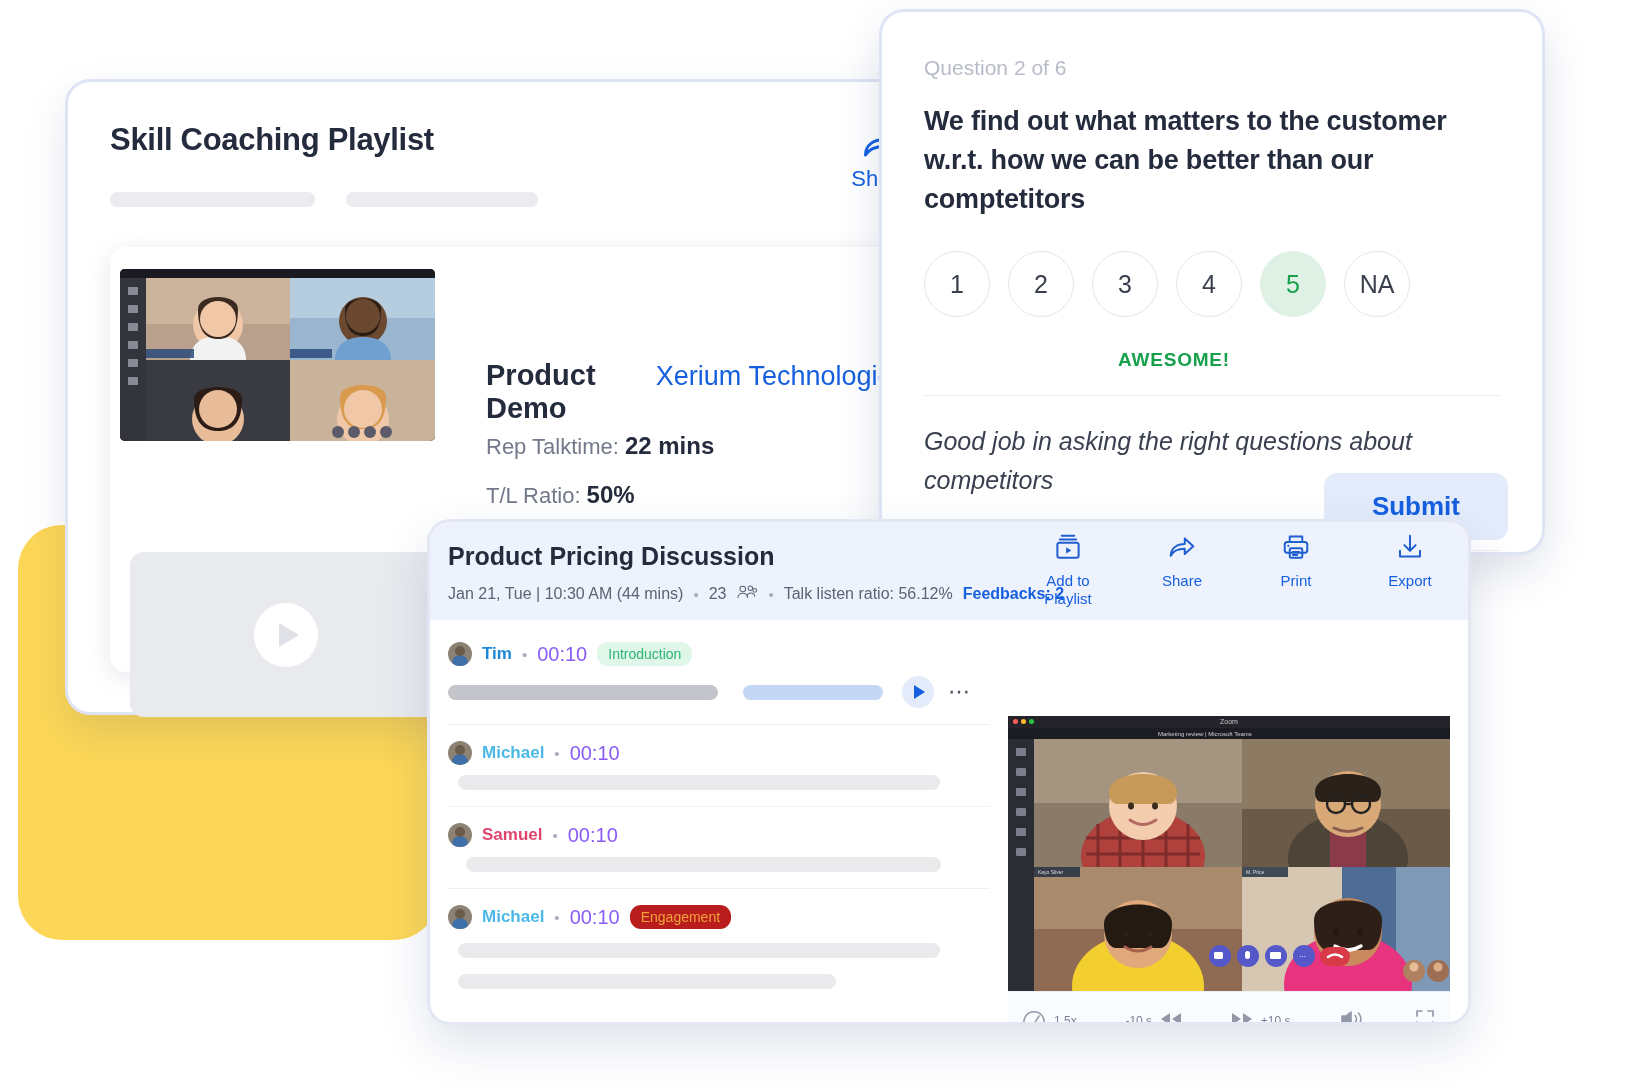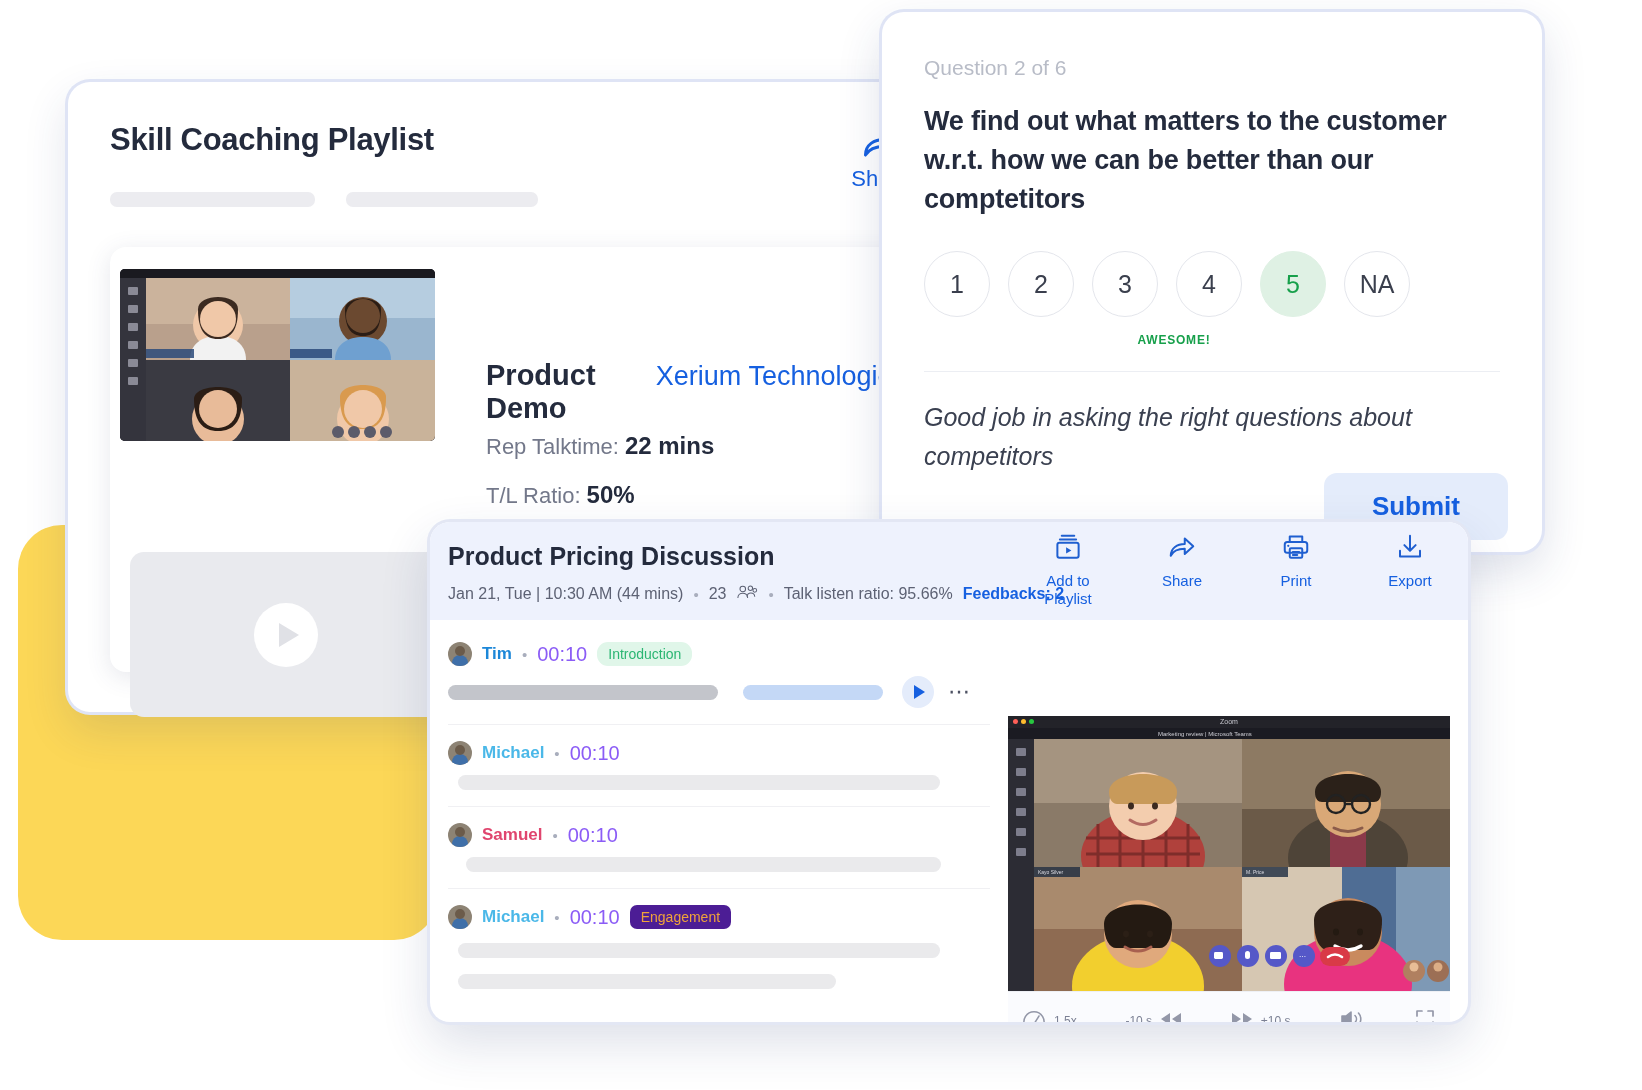--- a/index.html
+++ b/index.html
@@ -111,22 +111,22 @@
   .rating-row { display: flex; gap: 18px; margin-top: 32px; }
   .rating {
     width: 66px; height: 66px; border-radius: 50%;
     border: 1px solid #e4e6ec; background: #fff;
     display: flex; align-items: center; justify-content: center;
     font-size: 25px; color: #3a3f4d; cursor: pointer;
   }
   .rating.sel { background: #dff1e4; border-color: #dff1e4; color: #17a04b; }
   .verdict {
     text-align: center; width: 500px;
-    font-size: 12px; font-weight: 700; color: #17a04b;
-    letter-spacing: .8px; margin-top: 16px;
+    font-size: 19px; font-weight: 700; color: #17a04b;
+    letter-spacing: .8px; margin-top: 32px;
   }
   .q-div { height: 1px; background: #eceef3; margin: 24px 0 0; }
   .q-feedback {
     font-size: 25px; font-style: italic; color: #3a4050;
     line-height: 1.55; padding: 26px 0 26px;
   }
   .submit-btn {
     position: absolute; right: 34px; bottom: 12px;
     background: #e4ecfb; color: #1660e0;
     border: none; border-radius: 13px;
@@ -191,21 +191,21 @@
   }
   .t-name { font-size: 17px; font-weight: 600; }
   .t-name.blue { color: #1c87d8; }
   .t-name.cyan { color: #4bb8e8; }
   .t-name.pink { color: #e0456e; }
   .t-time { font-size: 20px; color: #8b5cf6; }
   .chip {
     font-size: 14px; border-radius: 11px; padding: 4px 11px;
   }
   .chip.green { background: #e0f6e9; color: #2bb673; }
-  .chip.orange { background: #4c1d95; color: #f0a33a; border-radius: 7px; }
+  .chip.orange { background: #b91c1c; color: #f0a33a; }
   .bar { height: 15px; border-radius: 8px; }
   .bar.dark { background: #c3c5cb; }
   .bar.lightblue { background: #c4d8f6; }
   .bar.grey { background: #eaeaec; }
   .row-ctrl {
     position: absolute; right: 18px;
     display: flex; align-items: center; gap: 14px;
   }
   .play-mini {
     width: 32px; height: 32px; border-radius: 50%;
@@ -358,21 +358,21 @@
         <span>
           <svg width="22" height="16" viewBox="0 0 26 18" fill="none" stroke="#5d6274" stroke-width="1.2">
             <circle cx="8" cy="5.5" r="3.3"></circle>
               <path d="M2.2 16c0-3.4 2.6-5.6 5.8-5.6s5.8 2.2 5.8 5.6"></path>
             <circle cx="17" cy="4.5" r="2.6"></circle>
               <path d="M13 14.6c.3-2.8 2.2-4.4 4.6-4.4 2.4 0 4.3 1.6 4.6 4.4"></path>
             <circle cx="22.2" cy="7" r="2.2"></circle>
           </svg>
         </span>
         <span class="dot-sep">•</span>
-        <span>Talk listen ratio: 95.66%</span>
+        <span>Talk listen ratio: 56.12%</span>
         <span class="fb-link">Feedbacks: 2</span>
       </div>
 
       <div class="tool-row">
         <div class="tool">
           <span>
             <svg width="30" height="30" viewBox="0 0 24 24" fill="none" stroke="#1f5fd0" stroke-width="1.6" stroke-linecap="round">
               <line x1="7" y1="3" x2="17" y2="3"></line>
                 <line x1="5.5" y1="6" x2="18.5" y2="6"></line>
               <rect x="3.5" y="8.5" width="17" height="12" rx="1.6"></rect>

